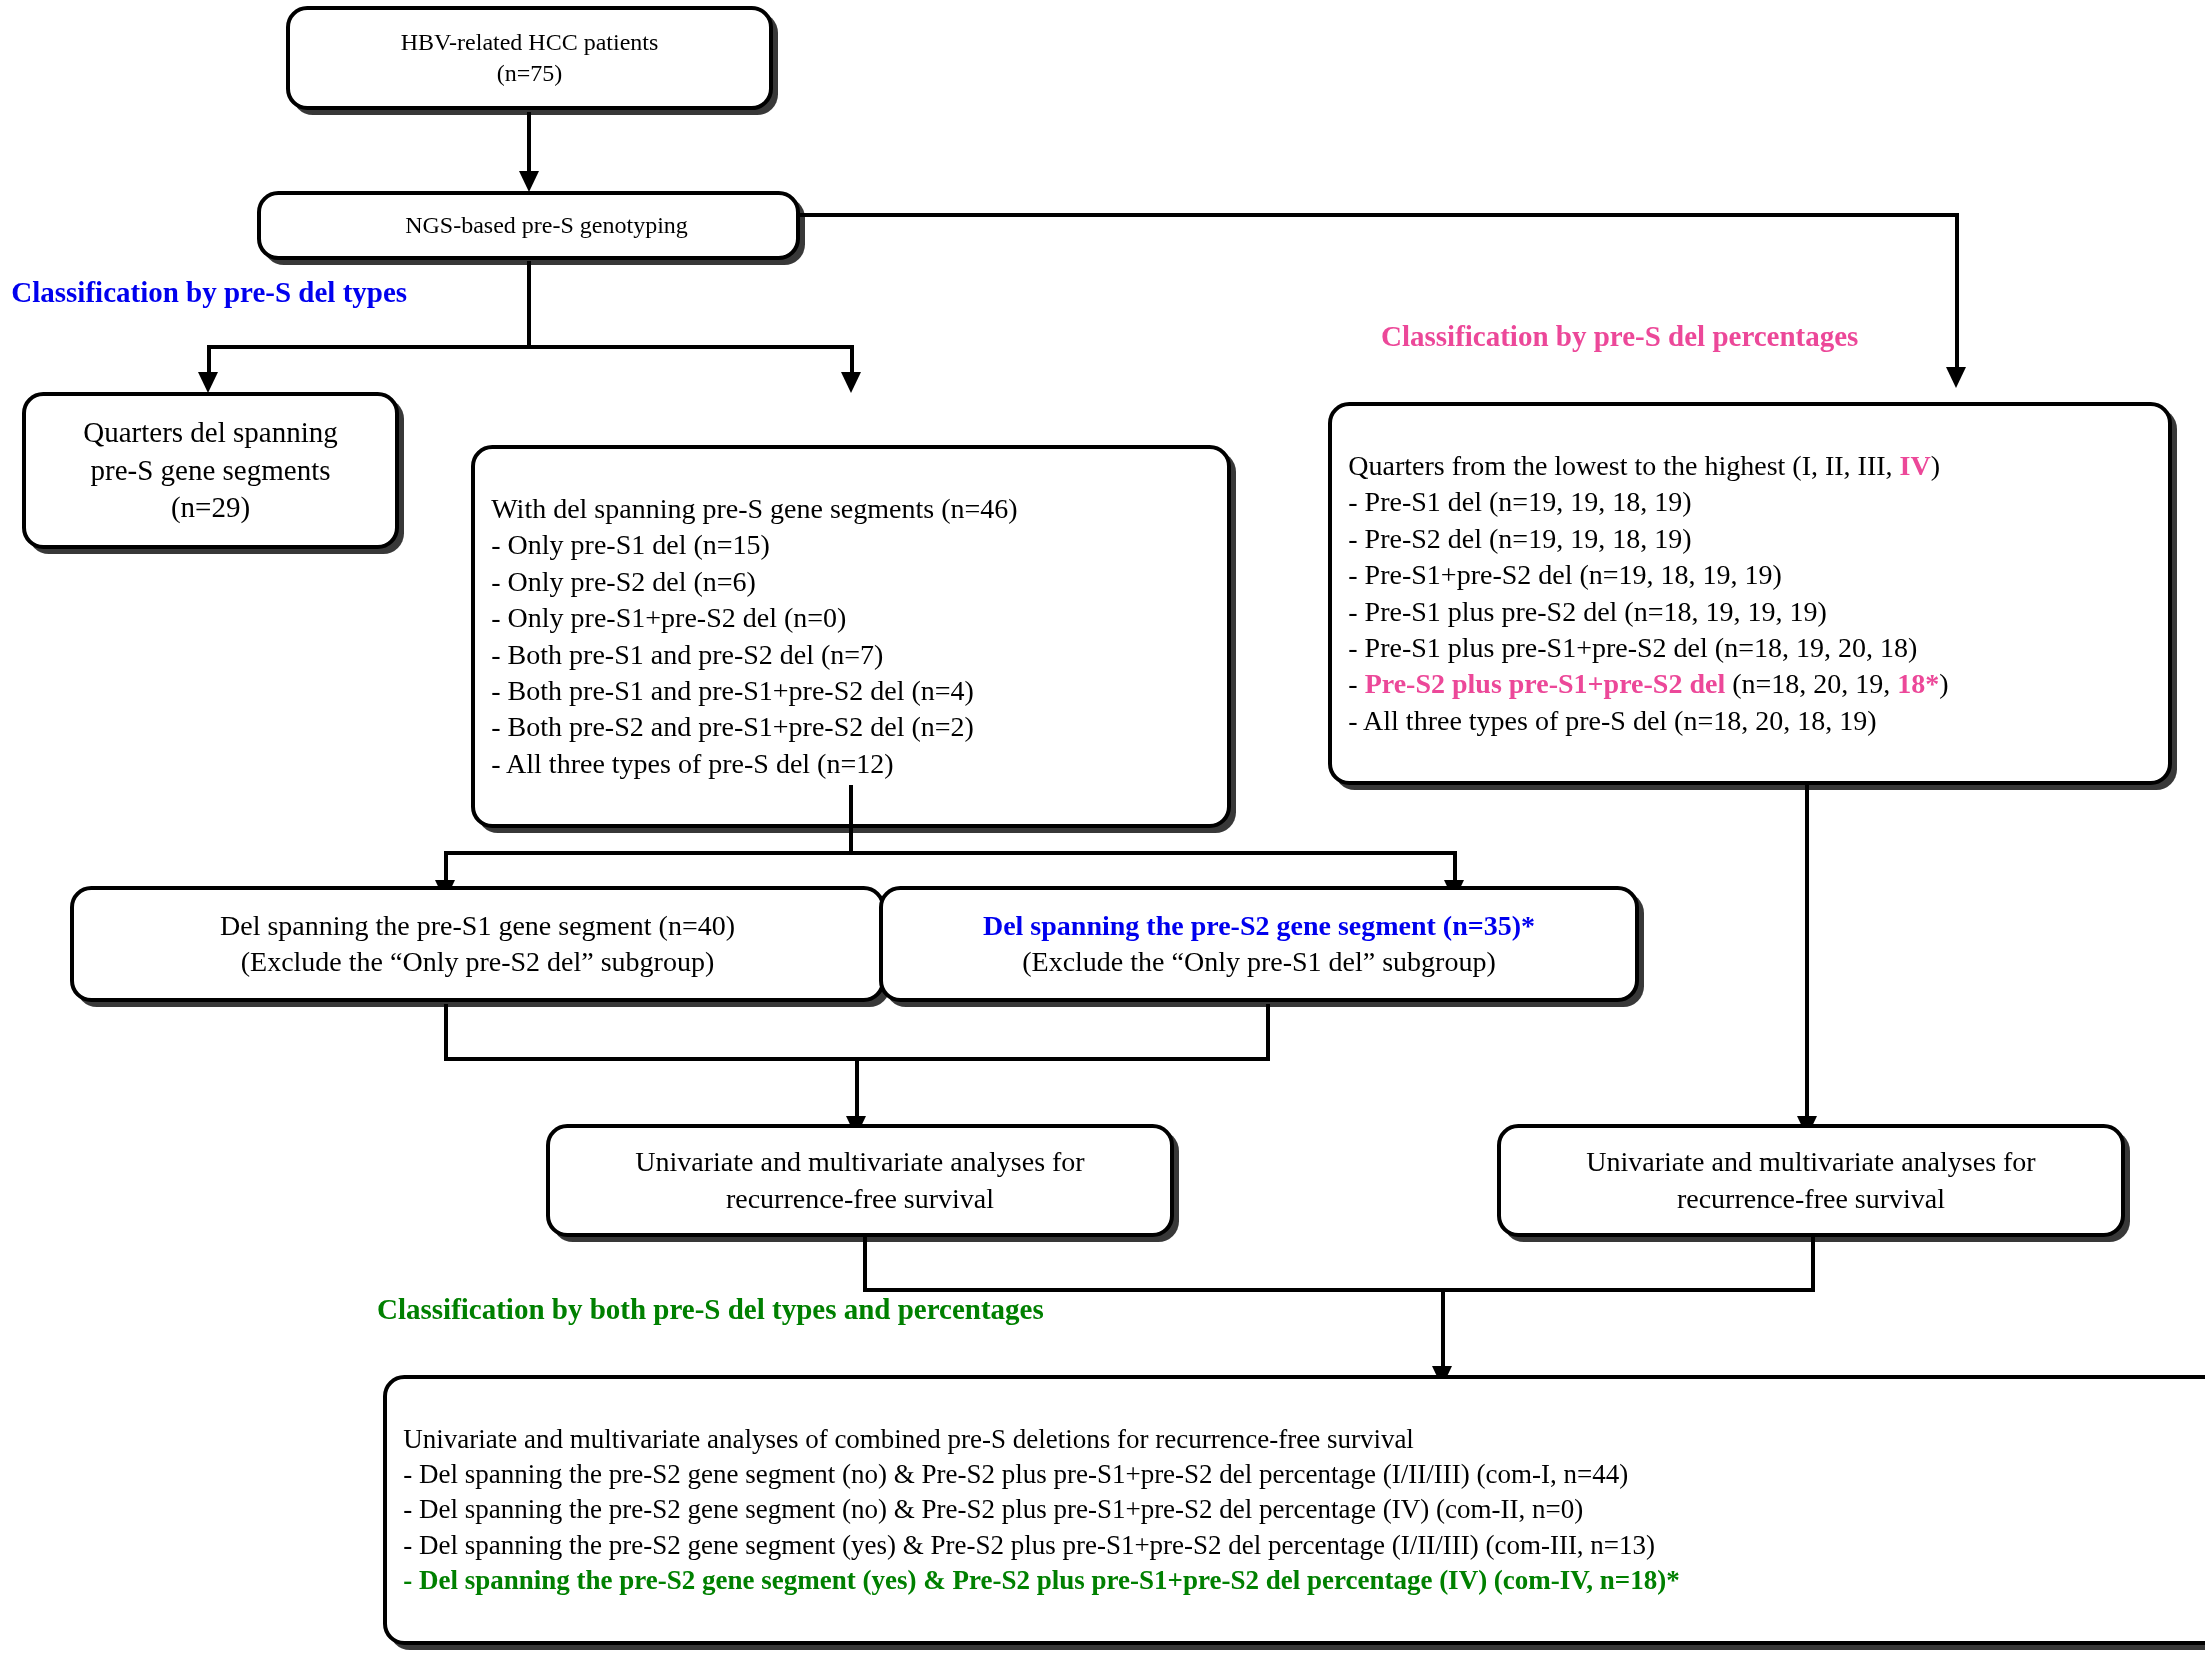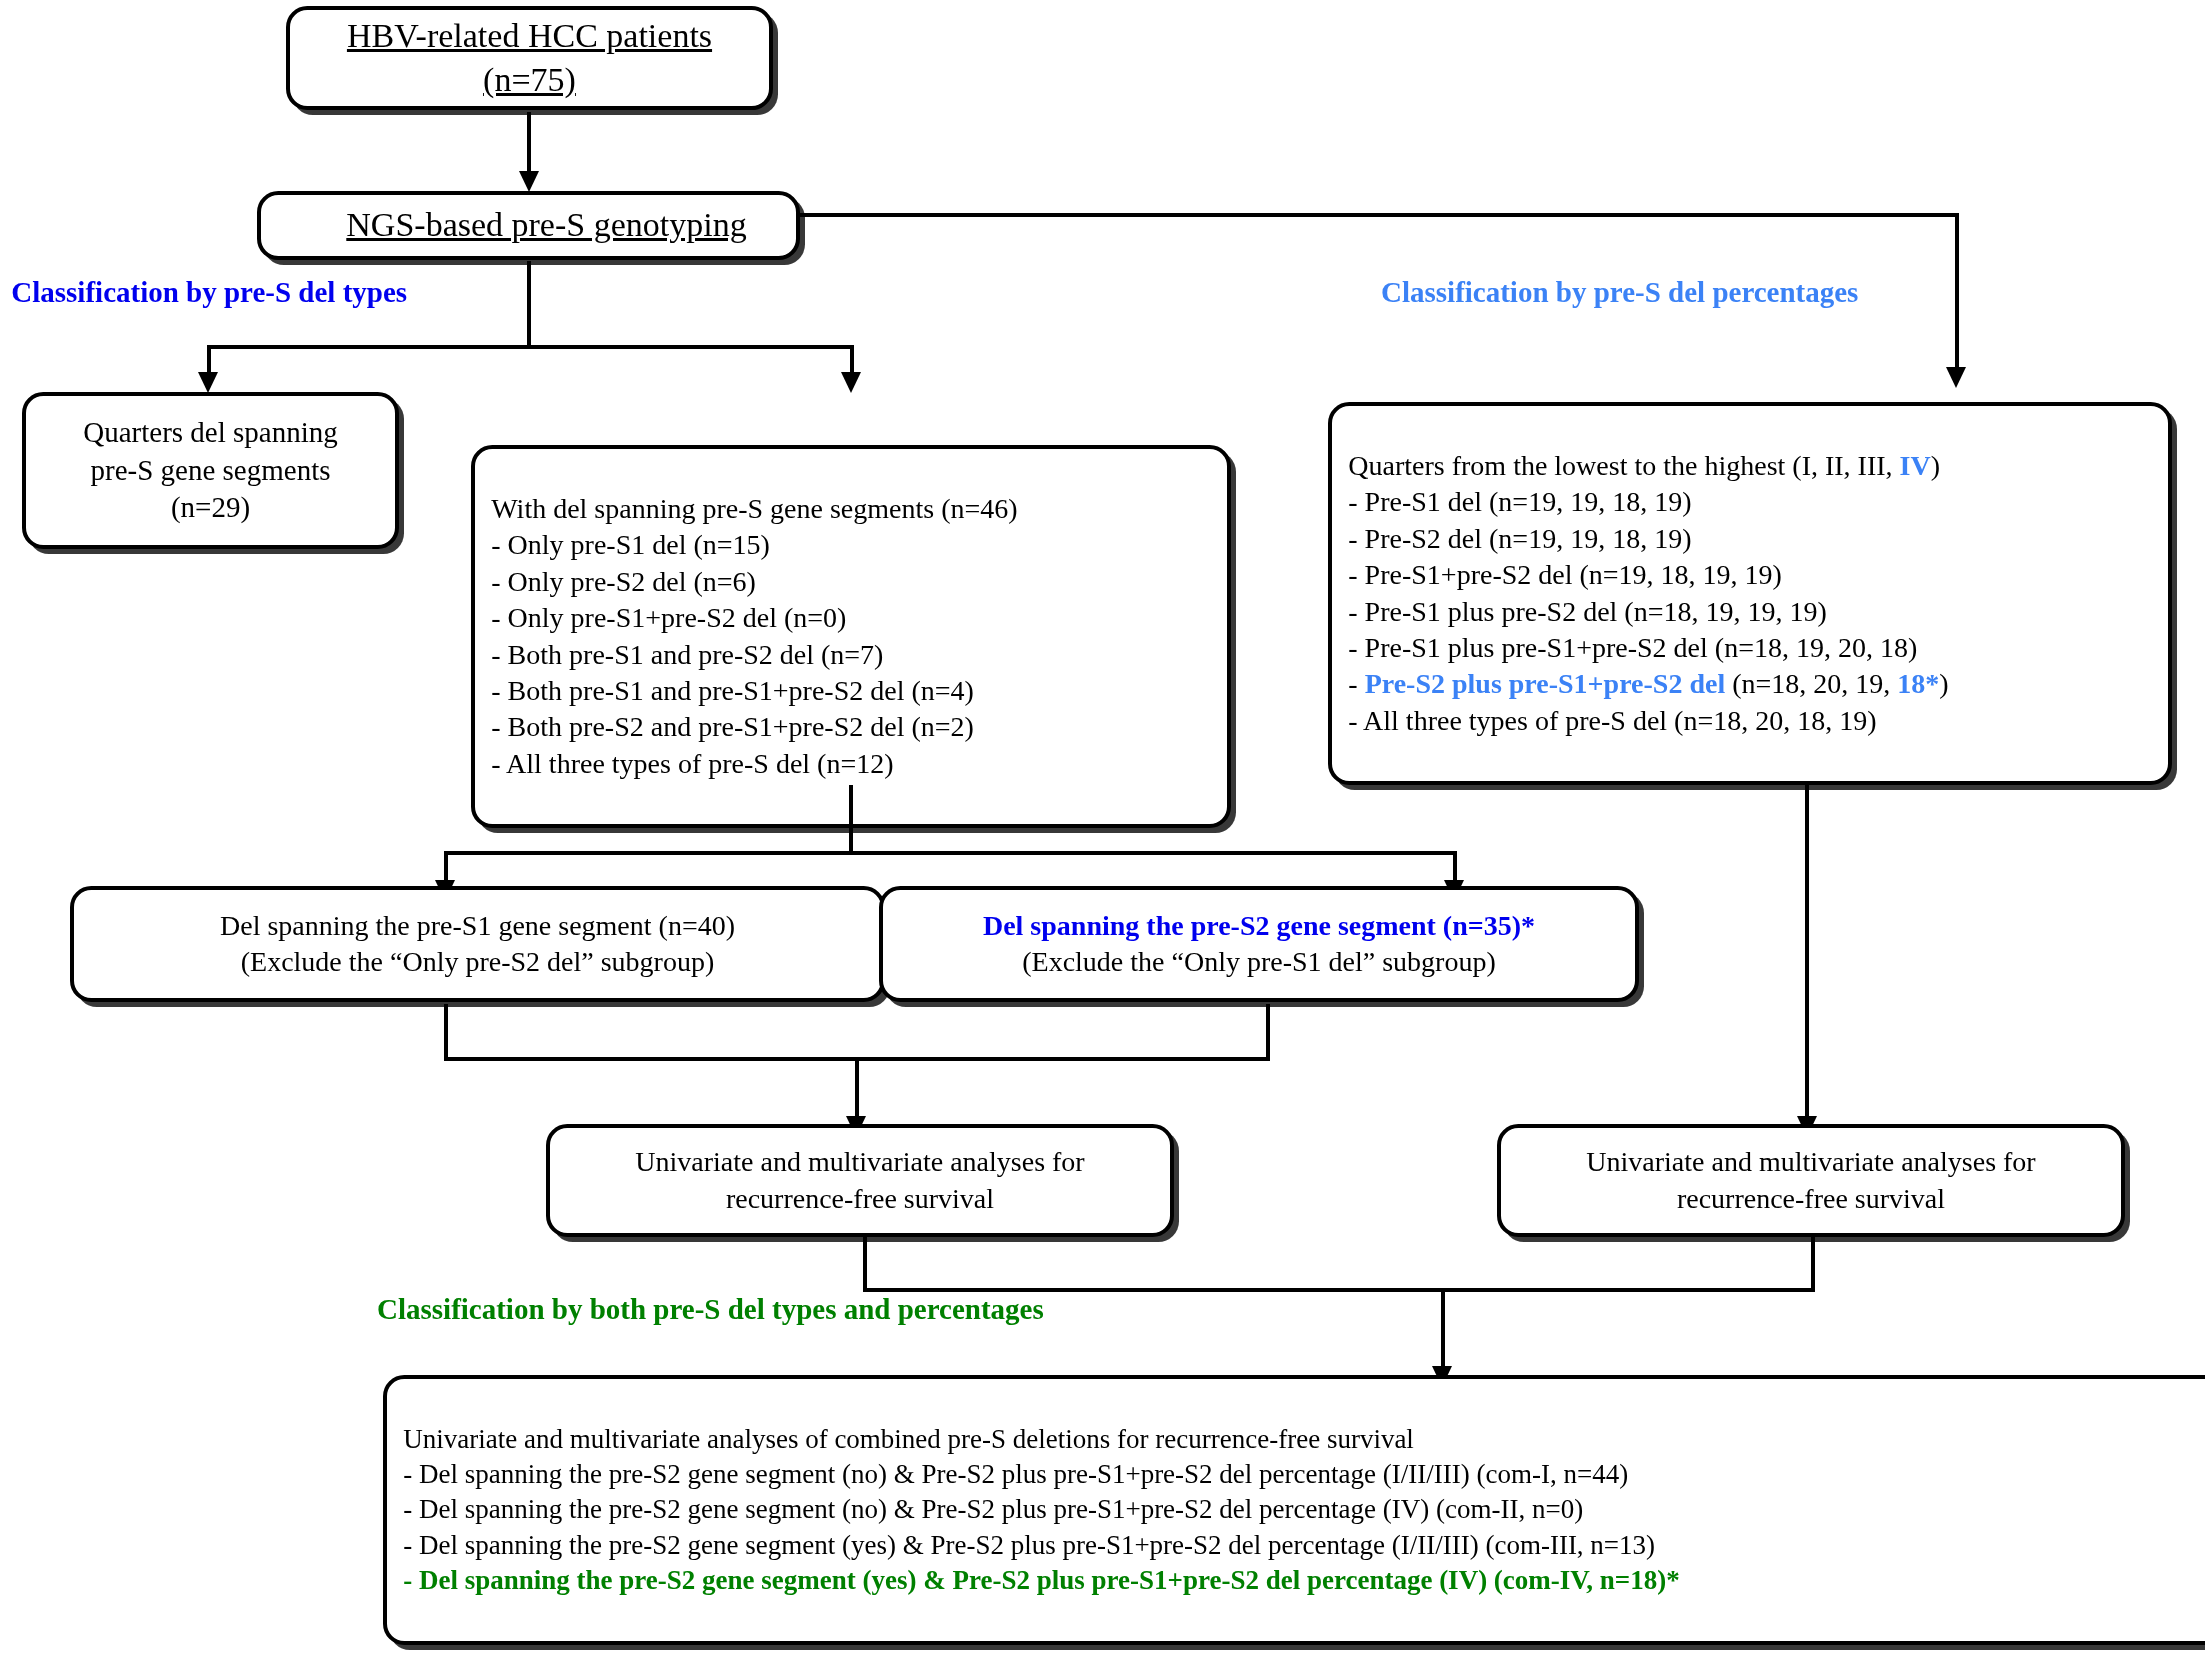--- a/index.html
+++ b/index.html
@@ -12,28 +12,28 @@
   .box{position:absolute;box-sizing:border-box;background:#fff;
        border:4.4px solid #000;border-radius:21.3px;
        display:flex;flex-direction:column;justify-content:center;
        box-shadow:5.6px 5.6px 0 -0.6px rgba(0,0,0,0.78);}
   .box.ctr{align-items:center;text-align:center;}
   .box.lft{align-items:flex-start;text-align:left;}
   .line{white-space:nowrap;line-height:1.30;}
   .pad{padding:0 16.3px;}
 
   
-  .f48{font-size:34px;text-decoration:underline;}
+  .f48{font-size:24px;}
   .f46{font-size:29px;}
   .f44{font-size:28px;}
   .f43{font-size:27px;}
 
   .b{font-weight:bold;}
   .blue{color:#0000ee;}
-  .red{color:#3b82f6;}
+  .red{color:#ec4899;margin-top:44px;}
   .green{color:#008000;}
 
   
   .hline{position:absolute;background:#000;height:3.8px;}
   .vline{position:absolute;background:#000;width:3.8px;}
   .arrow{position:absolute;width:0;height:0;
          border-left:10.7px solid transparent;border-right:10.7px solid transparent;
          border-top:21.3px solid #000;}
 
   .caption{position:absolute;white-space:nowrap;text-align:right;}

